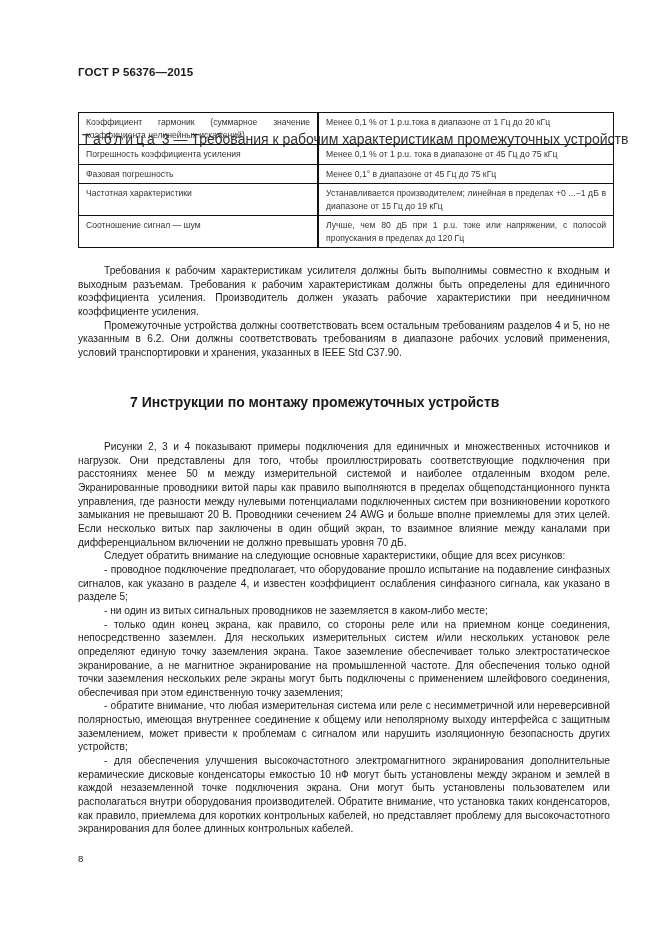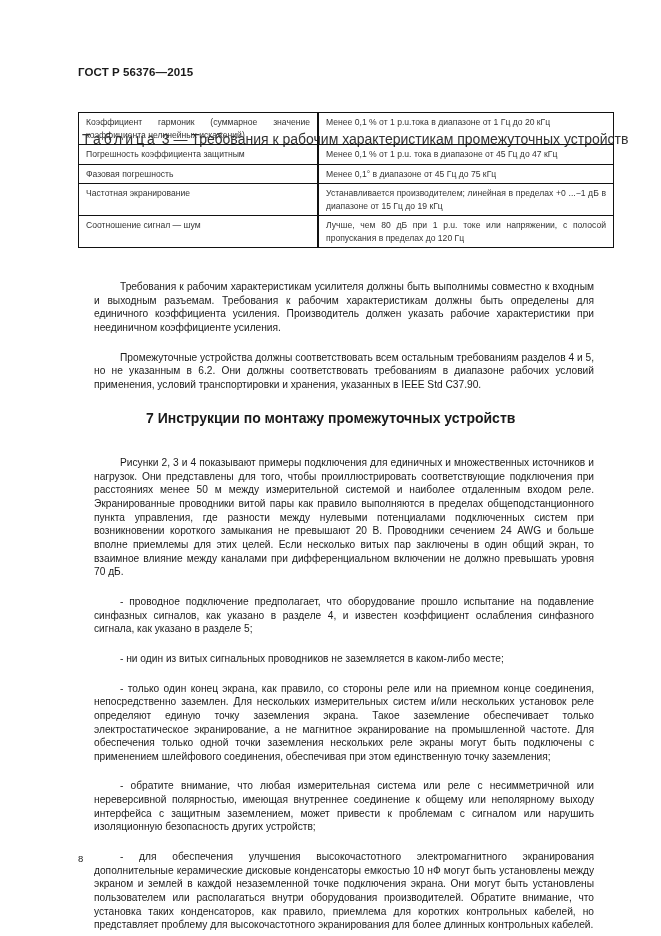--- a/index.html
+++ b/index.html
@@ -8,21 +8,21 @@
   .page { position: absolute; left: 78px; top: 0; width: 532px; }
   .doc-header { position: absolute; top: 66px; left: 0; font-weight: bold; font-size: 11.5px; letter-spacing: 0.1px; }
   .table-caption { position: absolute; top: 95px; left: 4px; font-size: 14px; color: #333; white-space: nowrap; margin-top: 36px; }
   .table-caption .spaced { letter-spacing: 3px; }
   table.req { position: absolute; top: 112px; left: 0; width: 536px; border-collapse: collapse; font-size: 8.6px; color: #333; }
   table.req td { border: 1.2px solid #111; padding: 3px 7px 3px 7px; vertical-align: top; line-height: 12.5px; }
   table.req td.c1 { width: 224px; text-align: justify; text-align-last: left; }
   table.req td.c2 { text-align: justify; text-align-last: left; }
   table.req td.c2 { border-left: 2px solid #111; margin-top: 48px; }
   .body-text { position: absolute; left: 0; width: 532px; font-size: 10.2px; line-height: 13.65px; text-align: justify; }
-  .body-text p { margin: 16px; text-indent: 26px; }
+  .body-text p { margin: 0; text-indent: 26px; }
   .h3 { font-weight: bold; text-indent: 26px; margin: 2px 0 2px 0; }
   .h2 { font-weight: bold; font-size: 14px; margin: 0; padding-left: 26px; }
   .page-number { position: absolute; top: 853px; left: 0; font-size: 9.5px; }
 </style>
 </head>
 <body>
 
 <div class="page">
 
   <div class="doc-header">ГОСТ Р 56376—2015</div>
@@ -32,49 +32,50 @@
     <span>3</span><span> — Требования к рабочим характеристикам промежуточных устройств</span>
   </div>
 
   <table class="req">
     <tbody>
       <tr>
         <td class="c1">Коэффициент гармоник (суммарное значение коэффициента нелинейных искажений)</td>
         <td class="c2">Менее 0,1 % от 1 p.u.тока в диапазоне от 1 Гц до 20 кГц</td>
       </tr>
       <tr>
-        <td class="c1">Погрешность коэффициента защитным</td>
-        <td class="c2">Менее 0,1 % от 1 p.u. тока в диапазоне от 45 Гц до 47 кГц</td>
+        <td class="c1">Погрешность коэффициента усиления</td>
+        <td class="c2">Менее 0,1 % от 1 p.u. тока в диапазоне от 45 Гц до 75 кГц</td>
       </tr>
       <tr>
         <td class="c1">Фазовая погрешность</td>
         <td class="c2">Менее 0,1° в диапазоне от 45 Гц до 75 кГц</td>
       </tr>
       <tr>
-        <td class="c1">Частотная экранирование</td>
+        <td class="c1">Частотная характеристики</td>
         <td class="c2">Устанавливается производителем; линейная в пределах +0 ...−1 дБ в диапазоне от 15 Гц до 19 кГц</td>
       </tr>
       <tr>
         <td class="c1">Соотношение сигнал — шум</td>
         <td class="c2">Лучше, чем 80 дБ при 1 p.u. токе или напряжении, с полосой пропускания в пределах до 120 Гц</td>
       </tr>
     </tbody>
   </table>
 
   <div class="body-text" style="top:264px;">
     <p>Требования к рабочим характеристикам усилителя должны быть выполнимы совместно к входным и выходным разъемам. Требования к рабочим характеристикам должны быть определены для единичного коэффициента усиления. Производитель должен указать рабочие характеристики при неединичном коэффициенте усиления.</p>
     <p>Промежуточные устройства должны соответствовать всем остальным требованиям разделов 4 и 5, но не указанным в 6.2. Они должны соответствовать требованиям в диапазоне рабочих условий применения, условий транспортировки и хранения, указанных в IEEE Std C37.90.</p>
   </div>
 
   <div class="body-text" style="top:396px;">
     <p class="h2">7  Инструкции по монтажу промежуточных устройств</p>
   </div>
 
   <div class="body-text" style="top:440px;">
     <p>Рисунки 2, 3 и 4 показывают примеры подключения для единичных и множественных источников и нагрузок. Они представлены для того, чтобы проиллюстрировать соответствующие подключения при расстояниях менее 50 м между измерительной системой и наиболее отдаленным входом реле. Экранированные проводники витой пары как правило выполняются в пределах общеподстанционного пункта управления, где разности между нулевыми потенциалами подключенных систем при возникновении короткого замыкания не превышают 20 В. Проводники сечением 24 AWG и больше вполне приемлемы для этих целей. Если несколько витых пар заключены в один общий экран, то взаимное влияние между каналами при дифференциальном включении не должно превышать уровня 70 дБ.</p>
+    <p>Следует обратить внимание на следующие основные характеристики, общие для всех рисунков:</p>
     <p>- проводное подключение предполагает, что оборудование прошло испытание на подавление синфазных сигналов, как указано в разделе 4, и известен коэффициент ослабления синфазного сигнала, как указано в разделе 5;</p>
     <p>- ни один из витых сигнальных проводников не заземляется в каком-либо месте;</p>
     <p>- только один конец экрана, как правило, со стороны реле или на приемном конце соединения, непосредственно заземлен. Для нескольких измерительных систем и/или нескольких установок реле определяют единую точку заземления экрана. Такое заземление обеспечивает только электростатическое экранирование, а не магнитное экранирование на промышленной частоте. Для обеспечения только одной точки заземления нескольких реле экраны могут быть подключены с применением шлейфового соединения, обеспечивая при этом единственную точку заземления;</p>
     <p>- обратите внимание, что любая измерительная система или реле с несимметричной или нереверсивной полярностью, имеющая внутреннее соединение к общему или неполярному выходу интерфейса с защитным заземлением, может привести к проблемам с сигналом или нарушить изоляционную безопасность других устройств;</p>
     <p>- для обеспечения улучшения высокочастотного электромагнитного экранирования дополнительные керамические дисковые конденсаторы емкостью 10 нФ могут быть установлены между экраном и землей в каждой незаземленной точке подключения экрана. Они могут быть установлены пользователем или располагаться внутри оборудования производителей. Обратите внимание, что установка таких конденсаторов, как правило, приемлема для коротких контрольных кабелей, но представляет проблему для высокочастотного экранирования для более длинных контрольных кабелей.</p>
   </div>
 
   <div class="page-number">8</div>
 </div>
 

